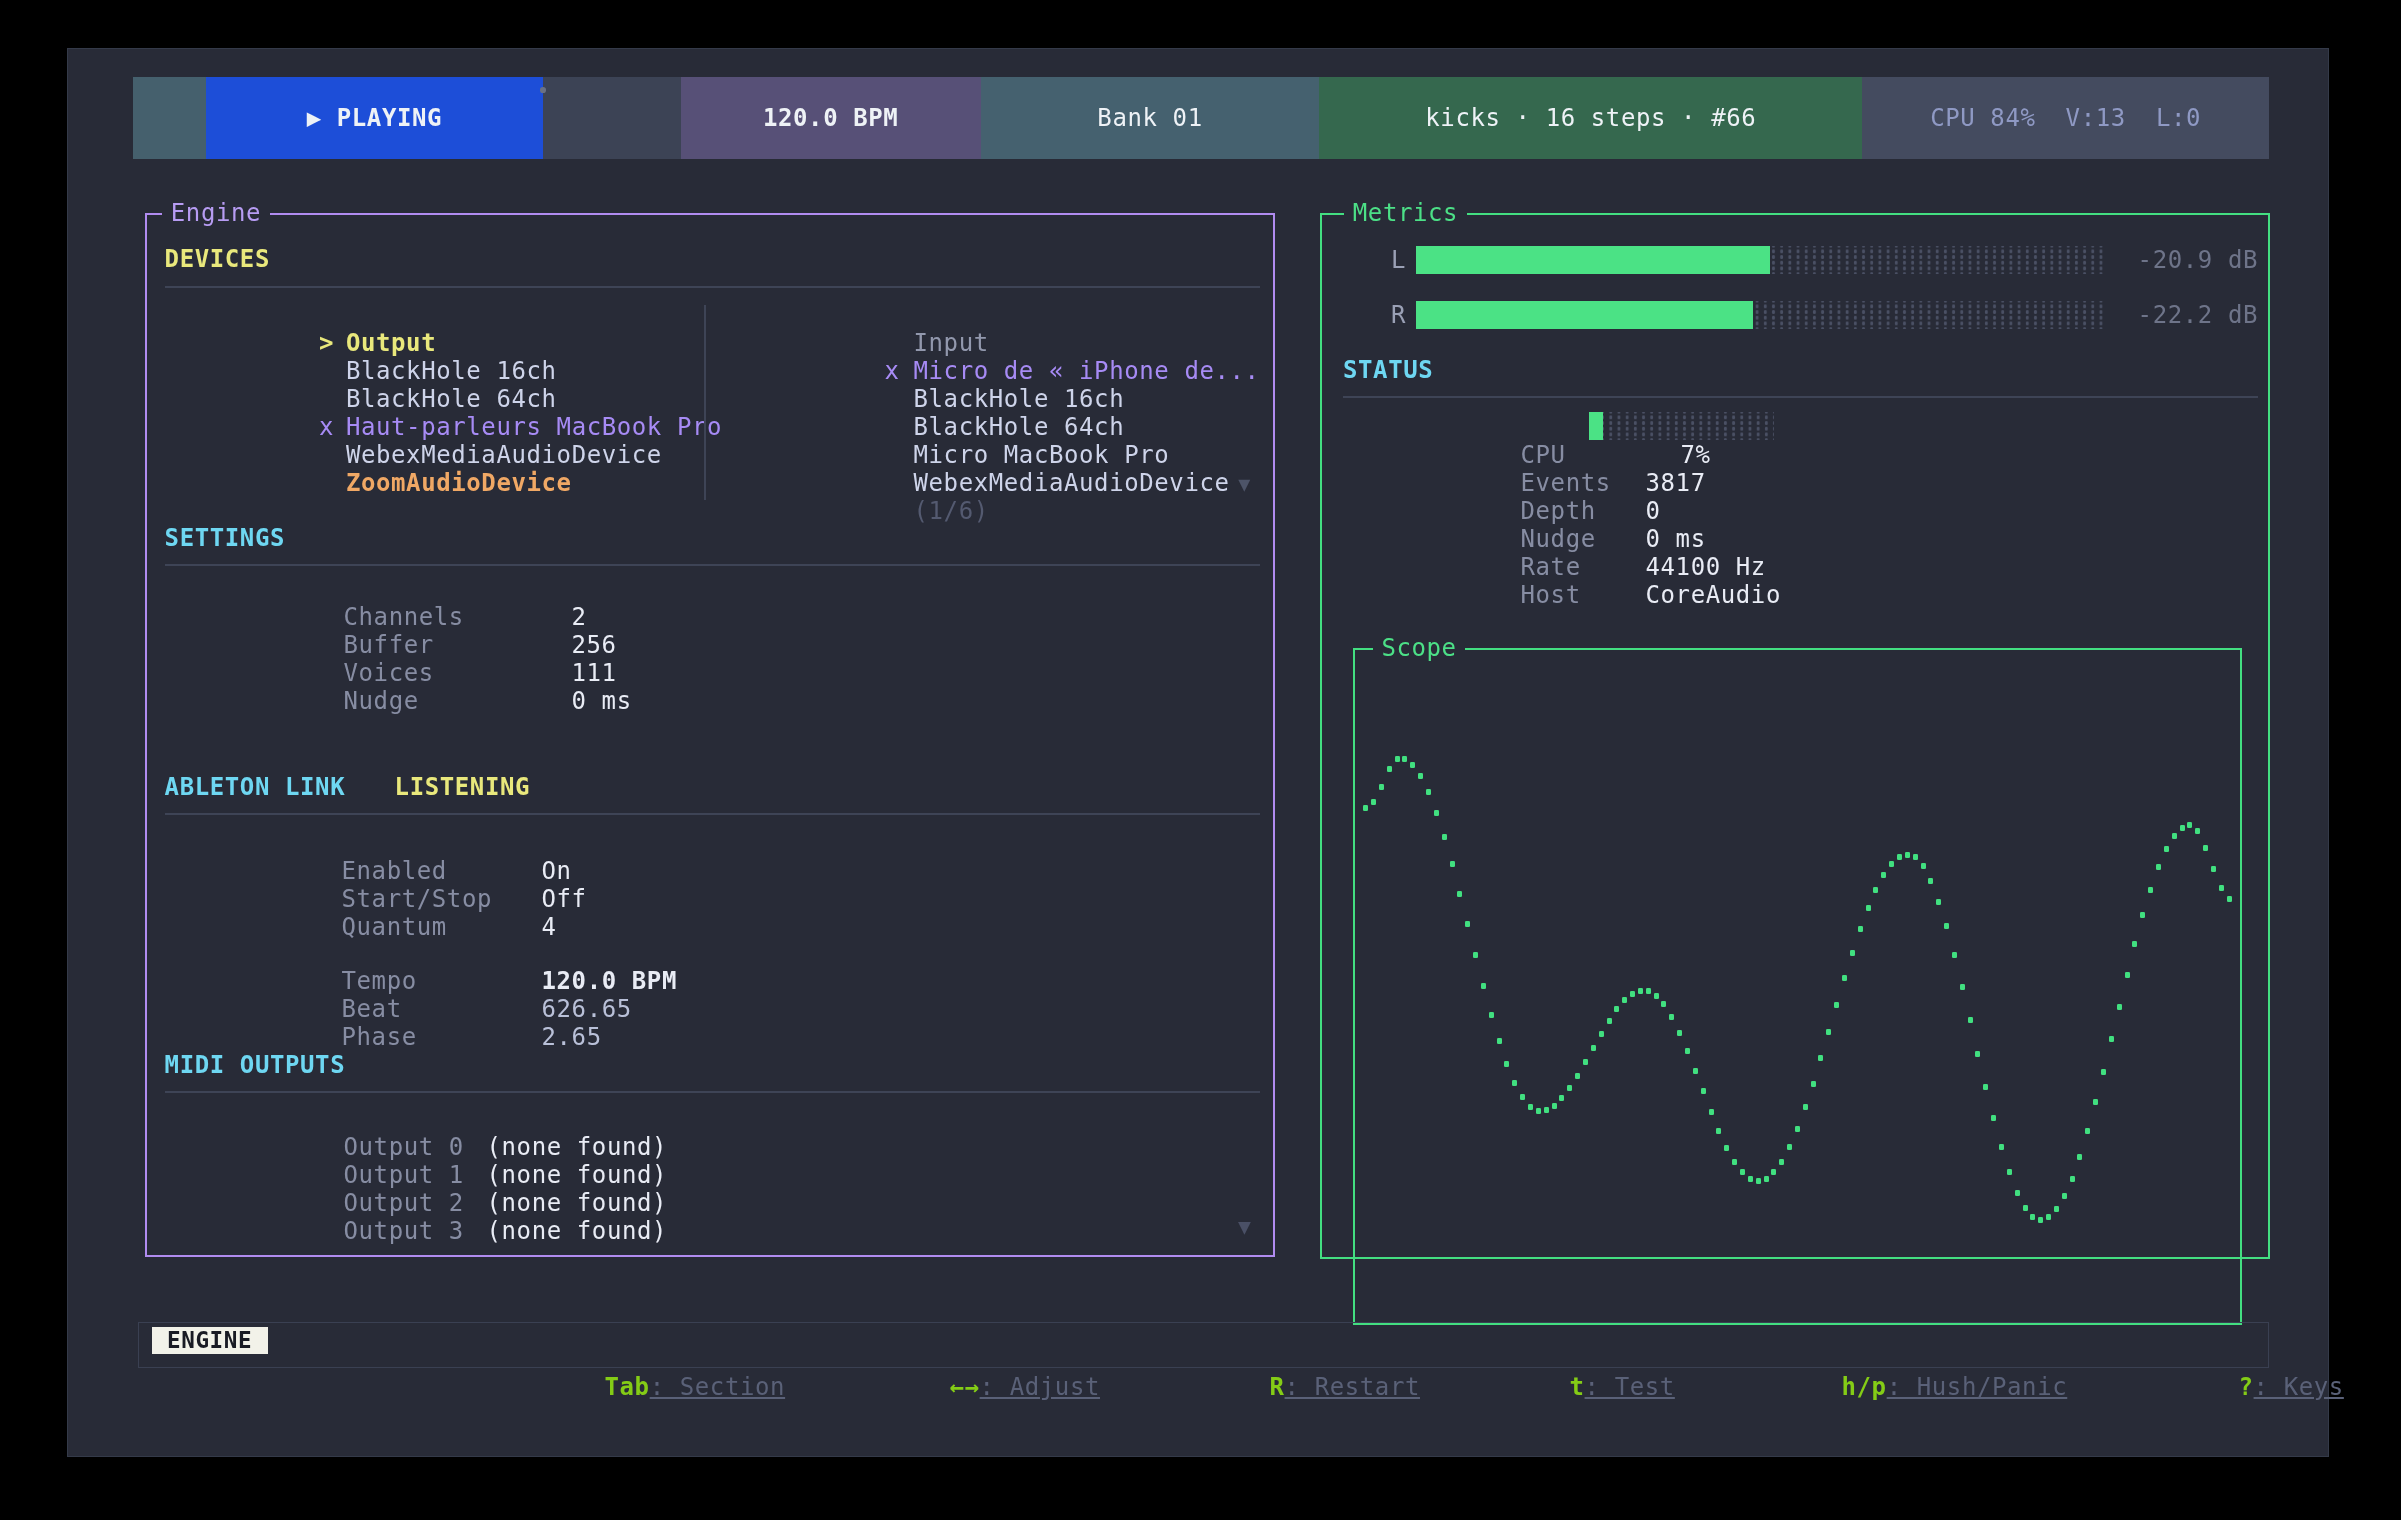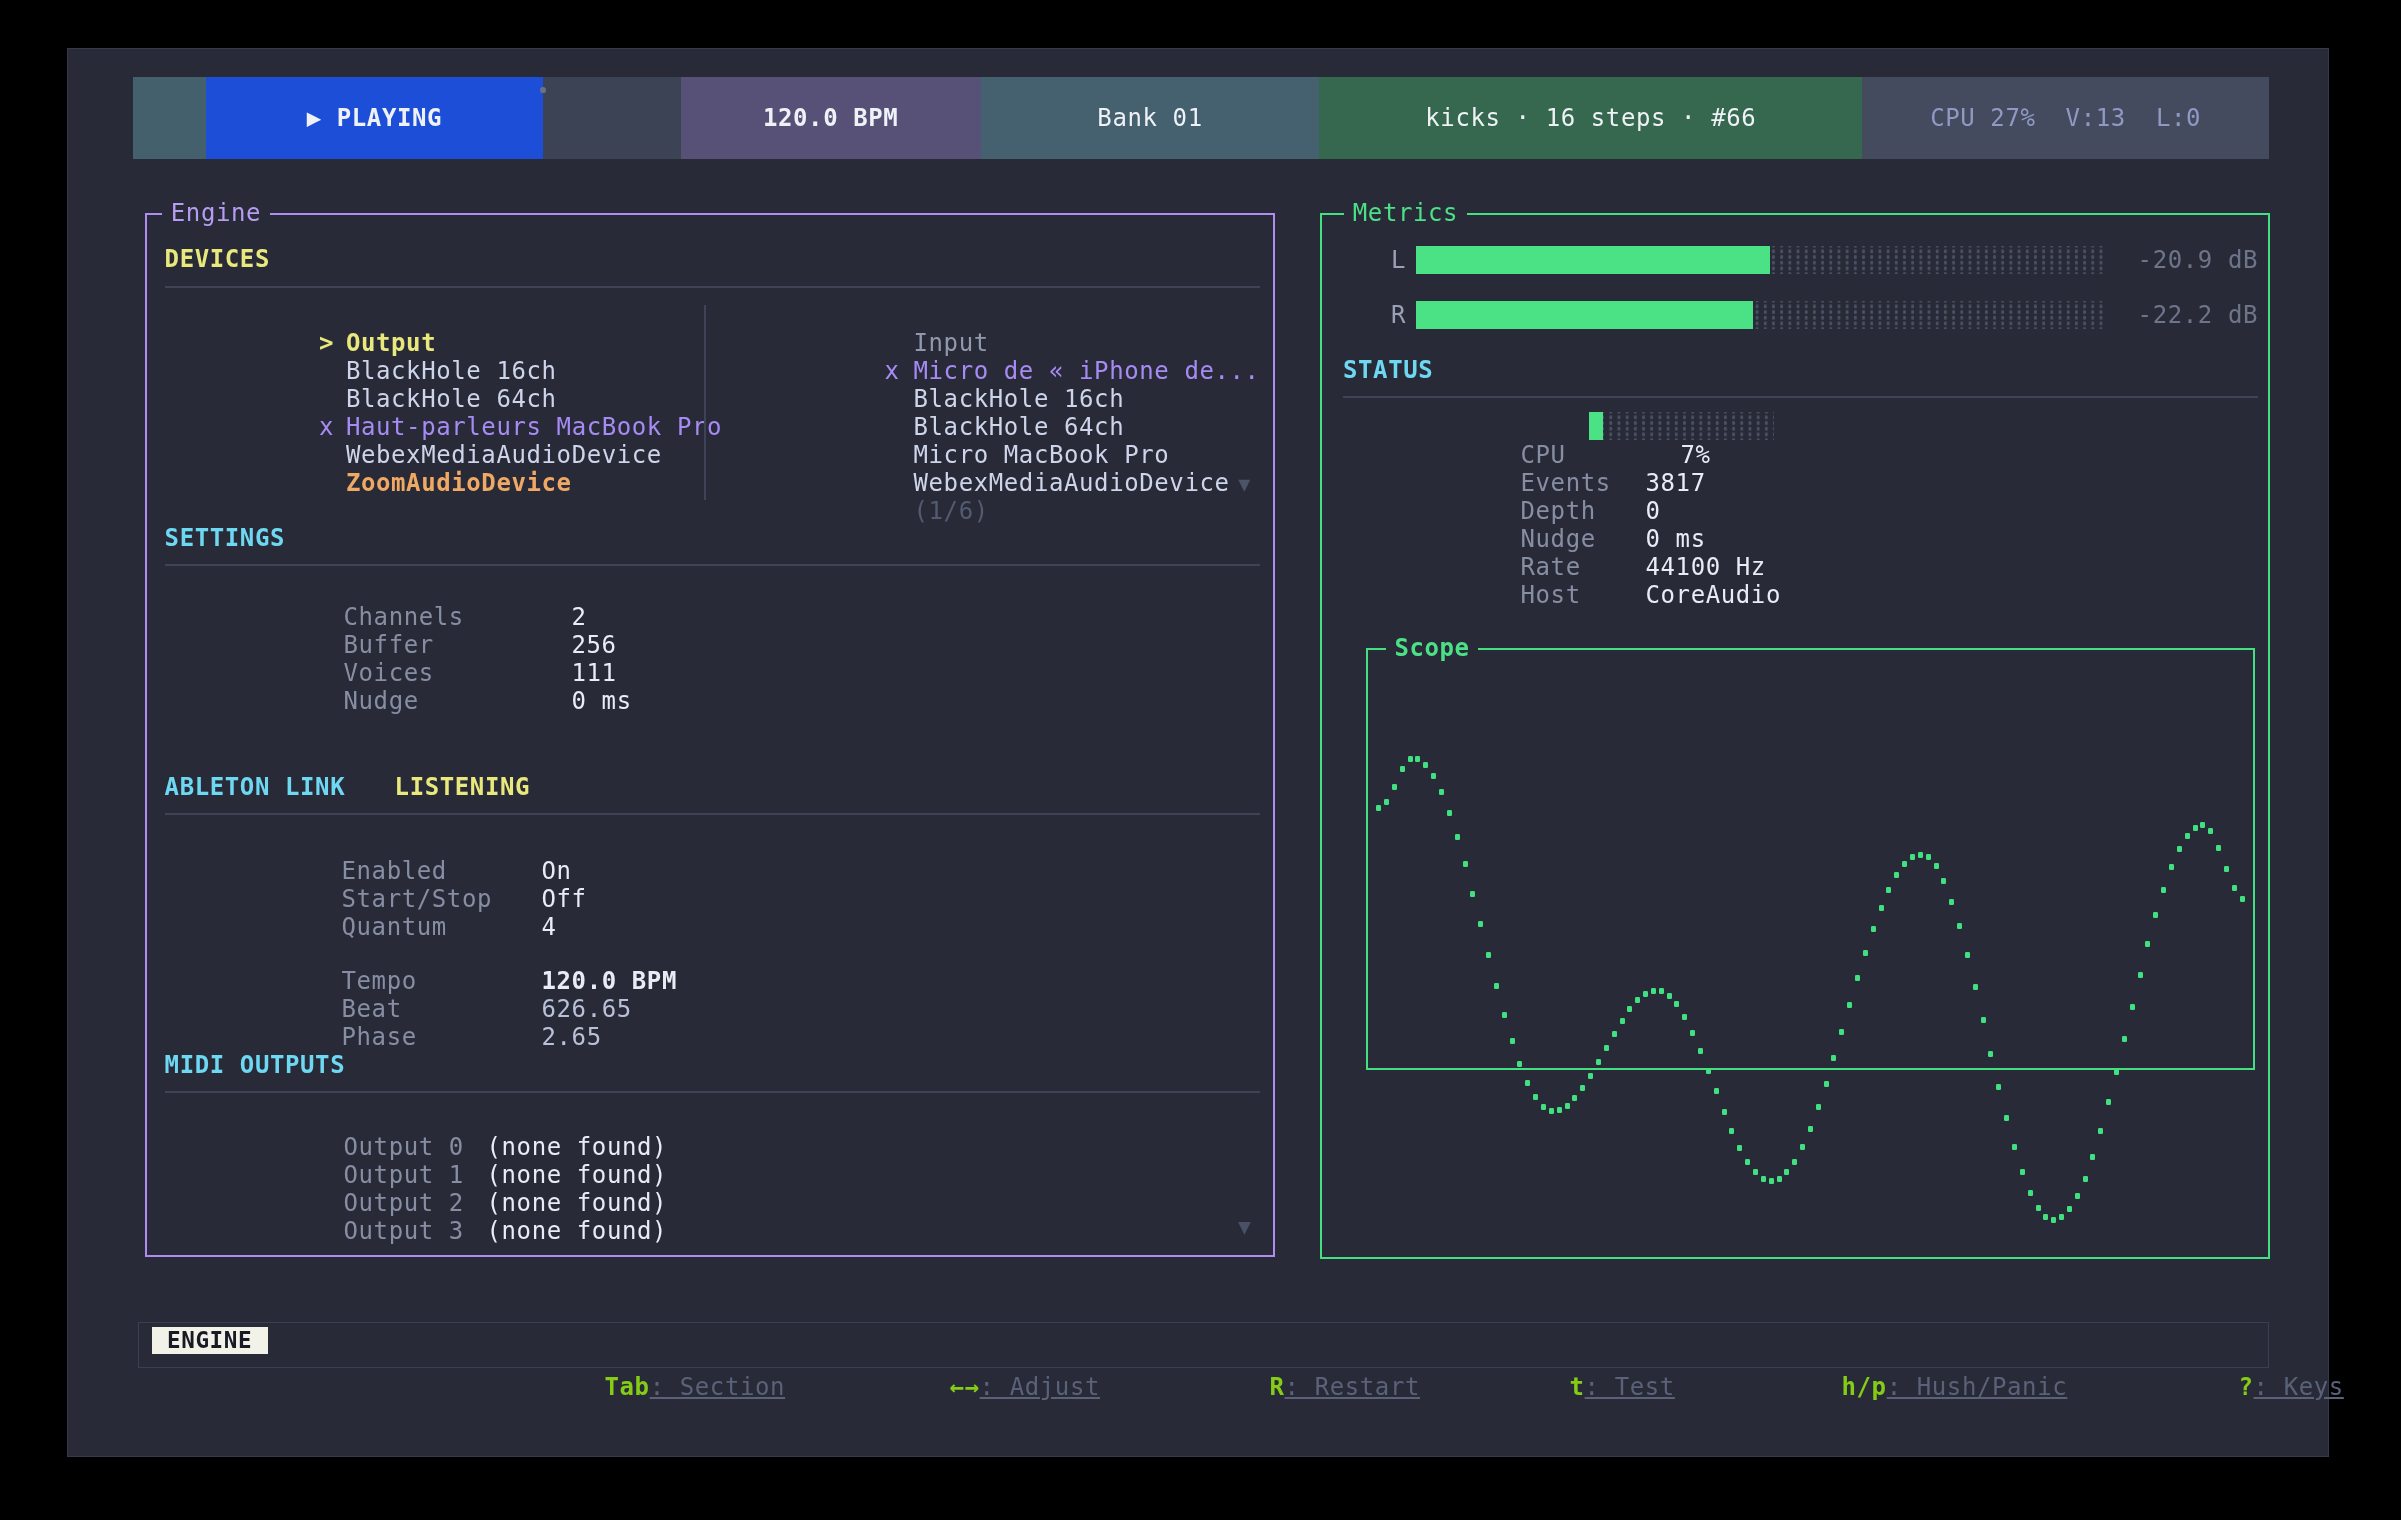--- a/index.html
+++ b/index.html
@@ -64,21 +64,21 @@
   .meter .mfill { position:absolute; left:0; top:0; bottom:0; background:#4be285; }
   .meter .mdb { position:absolute; left:814px; top:0; width:122px; height:28px; line-height:28px;
        text-align:right; color:#6e7489; }
 
   .cpu-bar { position:absolute; left:267px; top:197px; width:185px; height:28px;
        background-image:radial-gradient(circle,#4a5064 1.6px,transparent 1.9px);
        background-size:8.2px 5.7px; background-position:1.3px 2.5px; }
   .cpu-bar .fill { position:absolute; left:0; top:0; bottom:0; background:#4be285; }
 
   
-  .scope-box { position:absolute; left:44px; top:433px; width:889px; height:422px; border:2.5px solid #43df81;font-weight:bold; }
+  .scope-box { position:absolute; left:31px; top:433px; width:889px; height:677px; border:2.5px solid #43df81; }
   .scope-box .p-label { left:17.6px; color:#4ce087; }
   .sdot { position:absolute; width:5px; height:6.3px; border-radius:1.3px; background:#41e080; }
 
   
   .bottombar { position:absolute; left:70px; top:1273px; width:2131px; height:46px; border:1.9px solid #3a4052; }
   .mode-badge { position:absolute; left:12.6px; top:4.4px; width:116px; height:27px; line-height:27px;
        background:#f2f2e9; color:#191b24; font-weight:bold; text-align:center; font-size:22.6px; }
   .hint { position:absolute; top:0; height:43px; line-height:43px; white-space:pre; }
   .hint .hk { color:#84cc16; font-weight:bold;text-align:right; }
   .hint .hd { color:#5a6178;text-decoration:underline; }
@@ -108,21 +108,21 @@
 
       <div class="seg" style="width: 339px; background: rgb(69, 97, 111);">
         <span>Bank 01</span>
       </div>
 
       <div class="seg" style="width: 543px; background: rgb(53, 104, 78);">
         <span>kicks · 16 steps · #66</span>
       </div>
 
       <div class="seg" style="width: 407px; background: rgb(68, 75, 95);">
-        <span class="cpu-stats">CPU 27%  V:13  L:0</span>
+        <span class="cpu-stats">CPU 84%  V:13  L:0</span>
       </div>
     </div>
   <div class="tb-dot"></div>
 
   <div class="panel panel-engine">
     <div class="p-label">Engine</div>
 
     <div class="sec-h h-yellow" style="left:17.6px; top:29.5px;">DEVICES</div>
     <div class="hr" style="top:71px;"></div>
 

